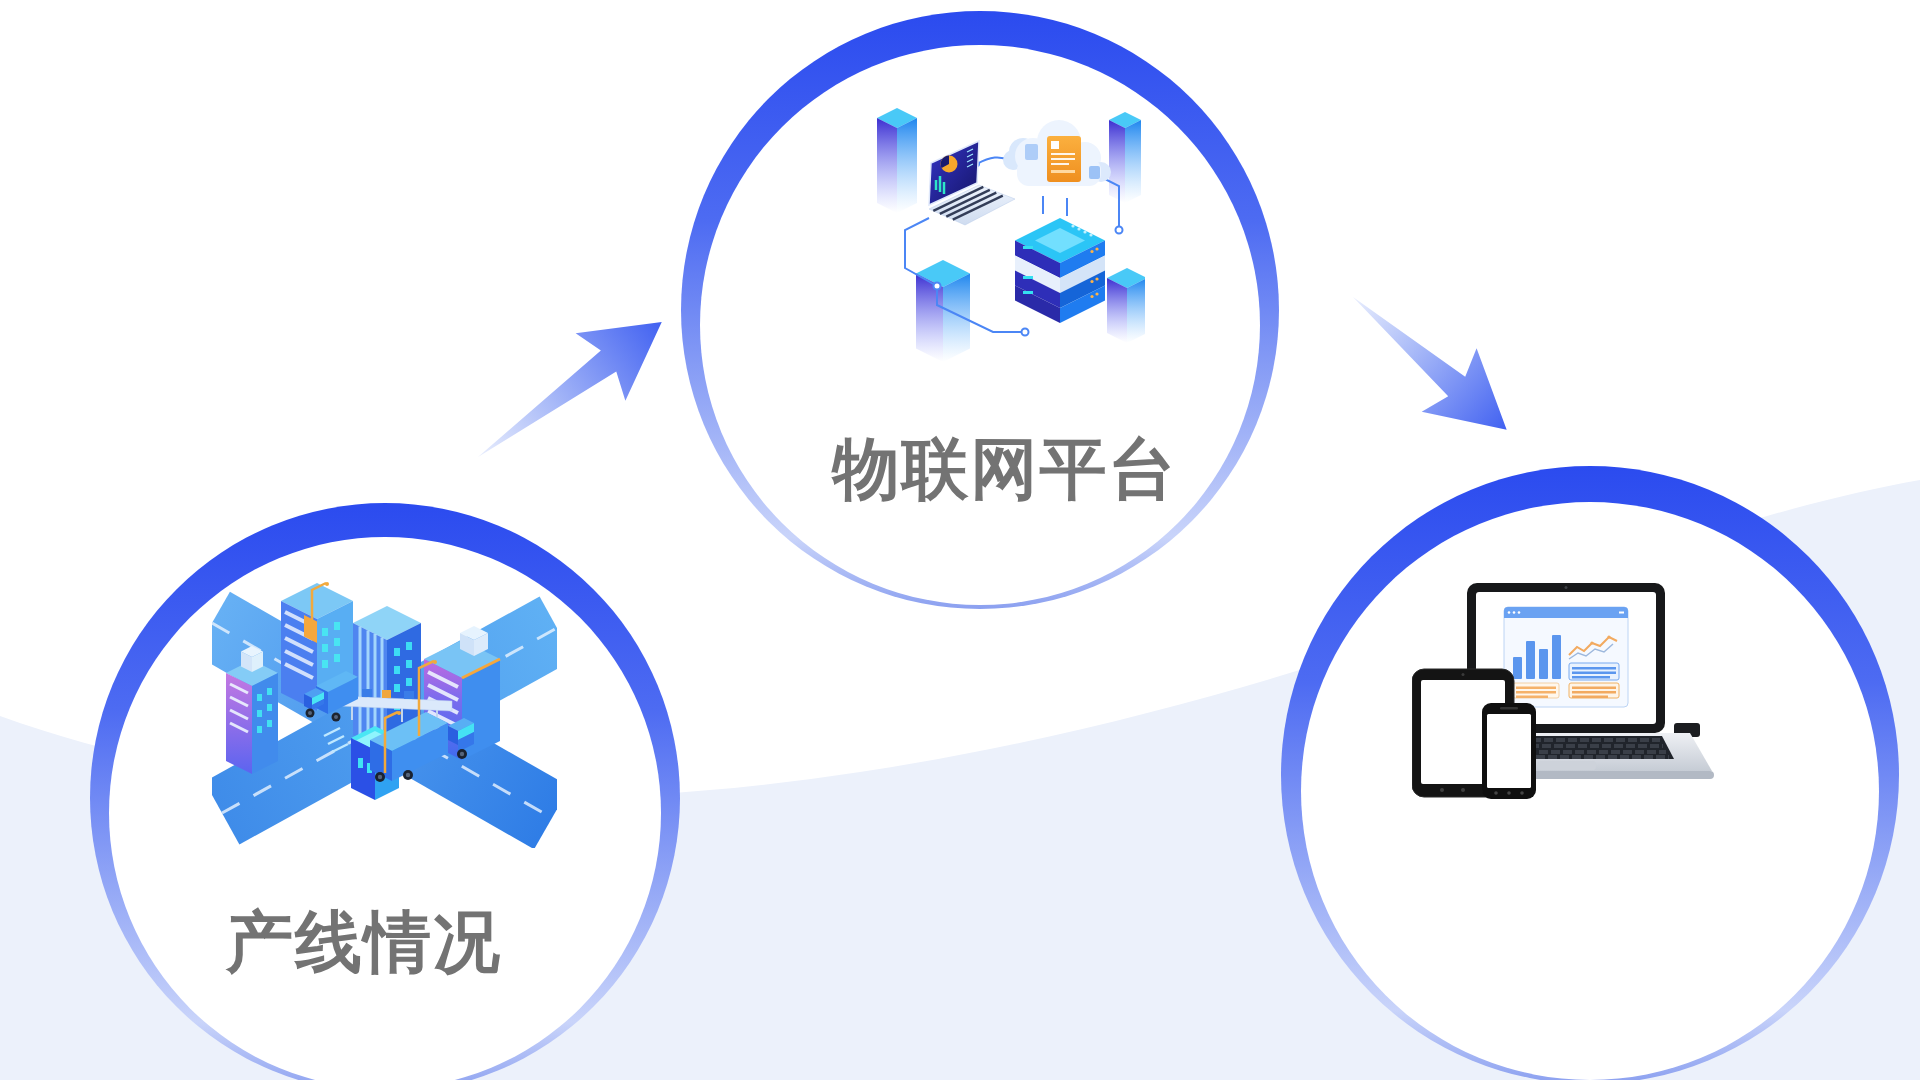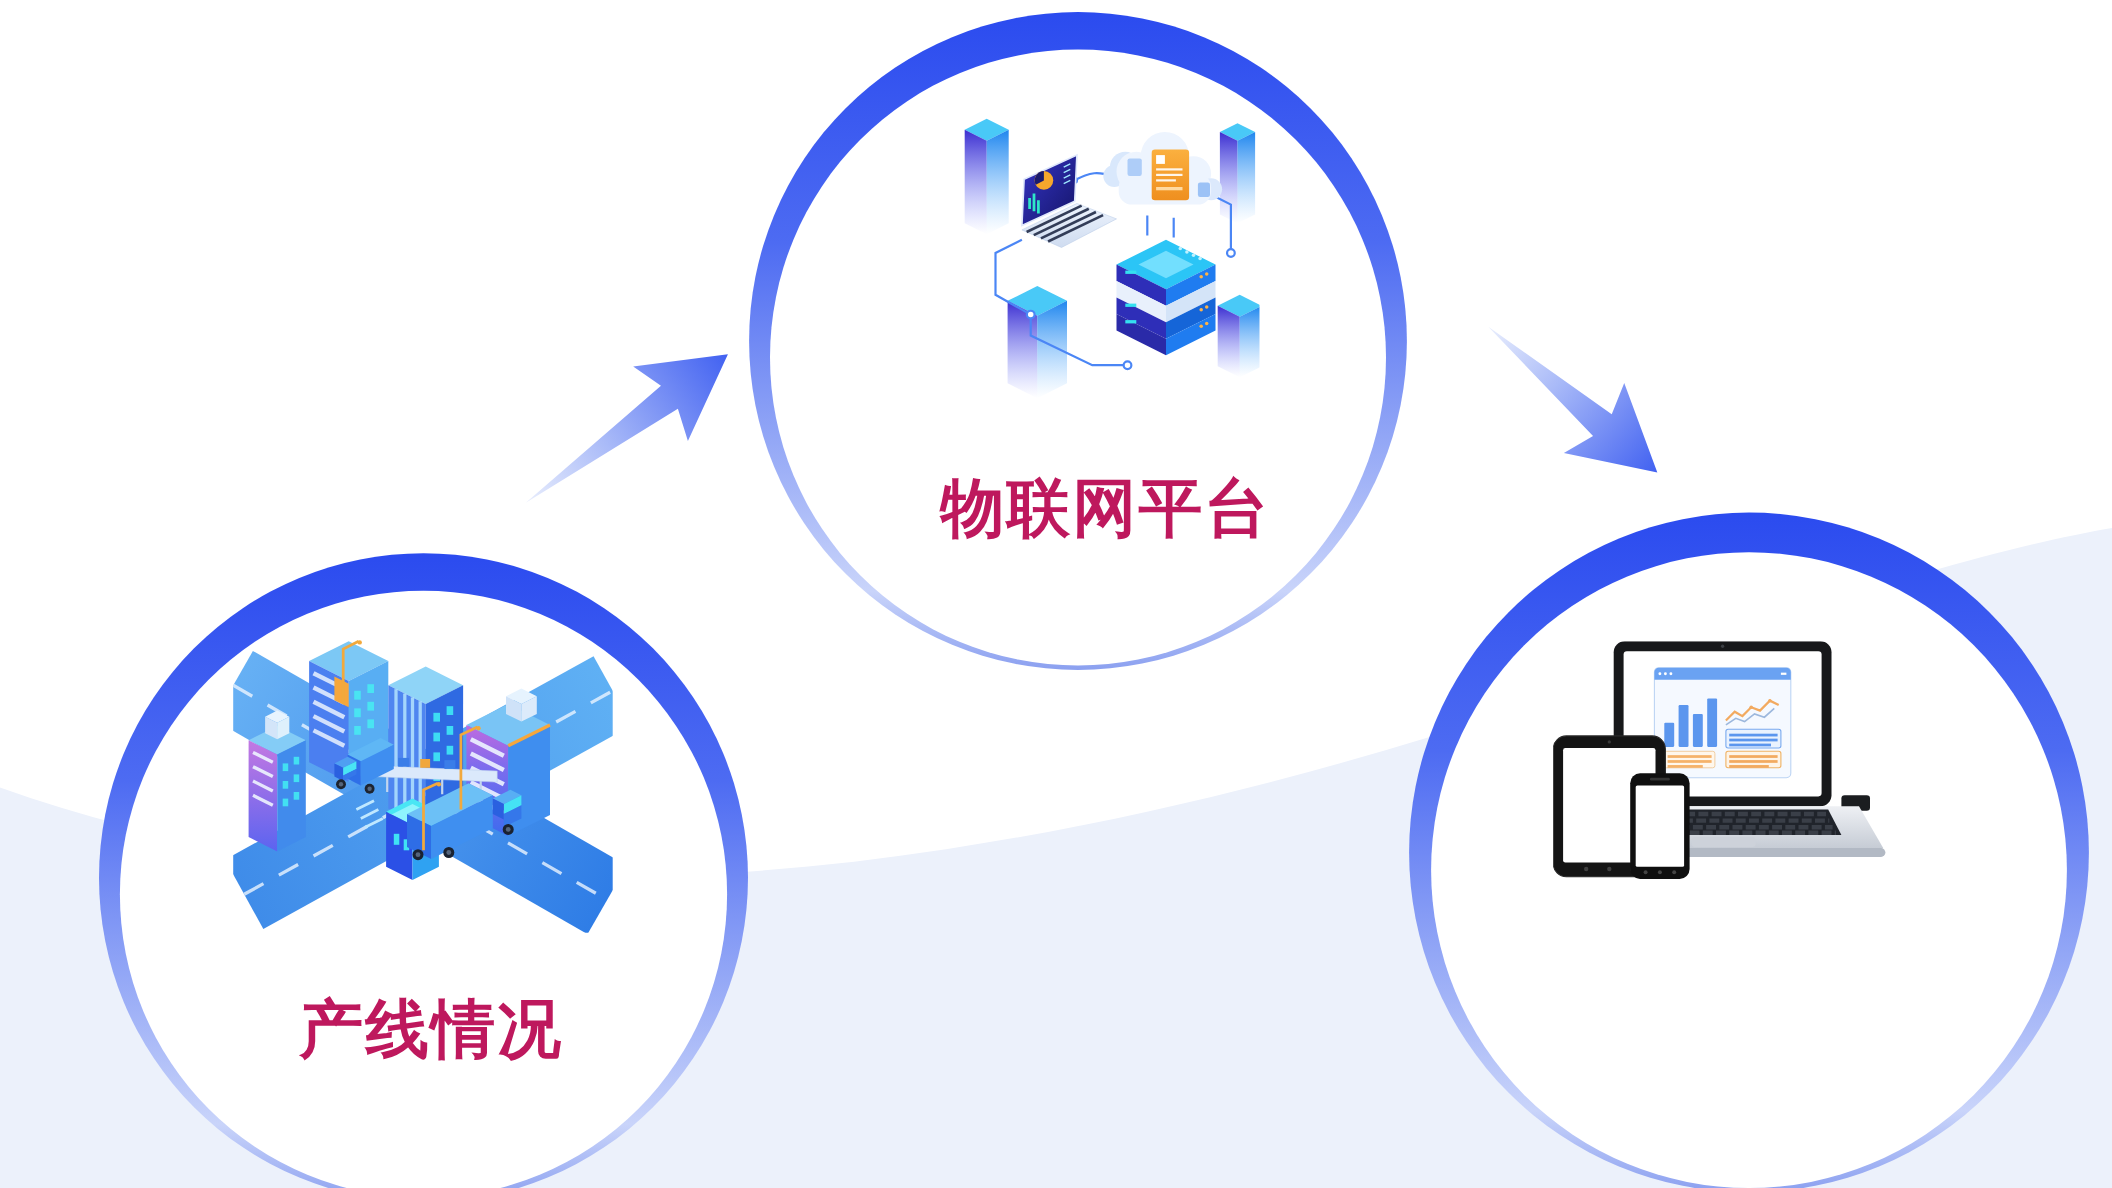--- a/index.html
+++ b/index.html
@@ -3,21 +3,21 @@
 <meta charset="utf-8">
 <style>
   html,body{margin:0;padding:0;background:#fff;}
   #stage{position:relative;width:1920px;height:1080px;overflow:hidden;background:#ffffff;
          font-family:"Liberation Sans","DejaVu Sans",sans-serif;}
   .layer{position:absolute;left:0;top:0;}
   .node{position:absolute;}
   .node svg.ring{position:absolute;left:0;top:0;}
   .illu{position:absolute;}
   .node-label{position:absolute;transform:translateX(-50%);white-space:nowrap;
-              font-weight:700;font-size:58px;letter-spacing:2px;color:#be185d;z-index:6;}
+              font-weight:700;font-size:67px;letter-spacing:2px;color:#737373;z-index:6;}
 </style>
 </head>
 <body>
 
 <div id="stage">
 
   <svg class="layer" width="1920" height="1080" style="z-index:0">
     <path d="M0,716 C250,806 560,818 860,772 C1160,726 1400,640 1640,556 C1750,518 1850,492 1920,480 L1920,1080 L0,1080 Z" fill="#ecf1fb"></path>
   </svg>
 
@@ -204,21 +204,21 @@
 
     <g stroke="#f2a93c" stroke-width="2.5" fill="none">
       <polyline points="114,15 100,22 100,72"></polyline>
         <circle cx="115" cy="16" r="2" fill="#f2a93c" stroke="none"></circle>
       <polyline points="222,93 207,100 207,168"></polyline>
         <circle cx="223" cy="94" r="2" fill="#f2a93c" stroke="none"></circle>
       <polyline points="186,144 173,150 173,205"></polyline>
         <circle cx="187" cy="145" r="2" fill="#f2a93c" stroke="none"></circle>
     </g>
   </svg>
-  <div class="node-label" style="left:392px;top:897px;text-align:center;">产线情况</div>
+  <div class="node-label" style="left:364px;top:897px;text-align:center;">产线情况</div>
 
   <div class="node" style="left:680px;top:10px;width:600px;height:600px;z-index:2">
     <svg class="ring" width="600" height="600">
       <defs>
         <linearGradient id="ringGrad2" x1="0" y1="0" x2="0" y2="1">
           <stop offset="0" stop-color="#2b4bef"></stop>
             <stop offset="0.35" stop-color="#4d6bf2"></stop>
           <stop offset="0.65" stop-color="#93a7f6"></stop>
             <stop offset="0.88" stop-color="#c9d4fa"></stop>
           <stop offset="1" stop-color="#8ba0f0"></stop>

